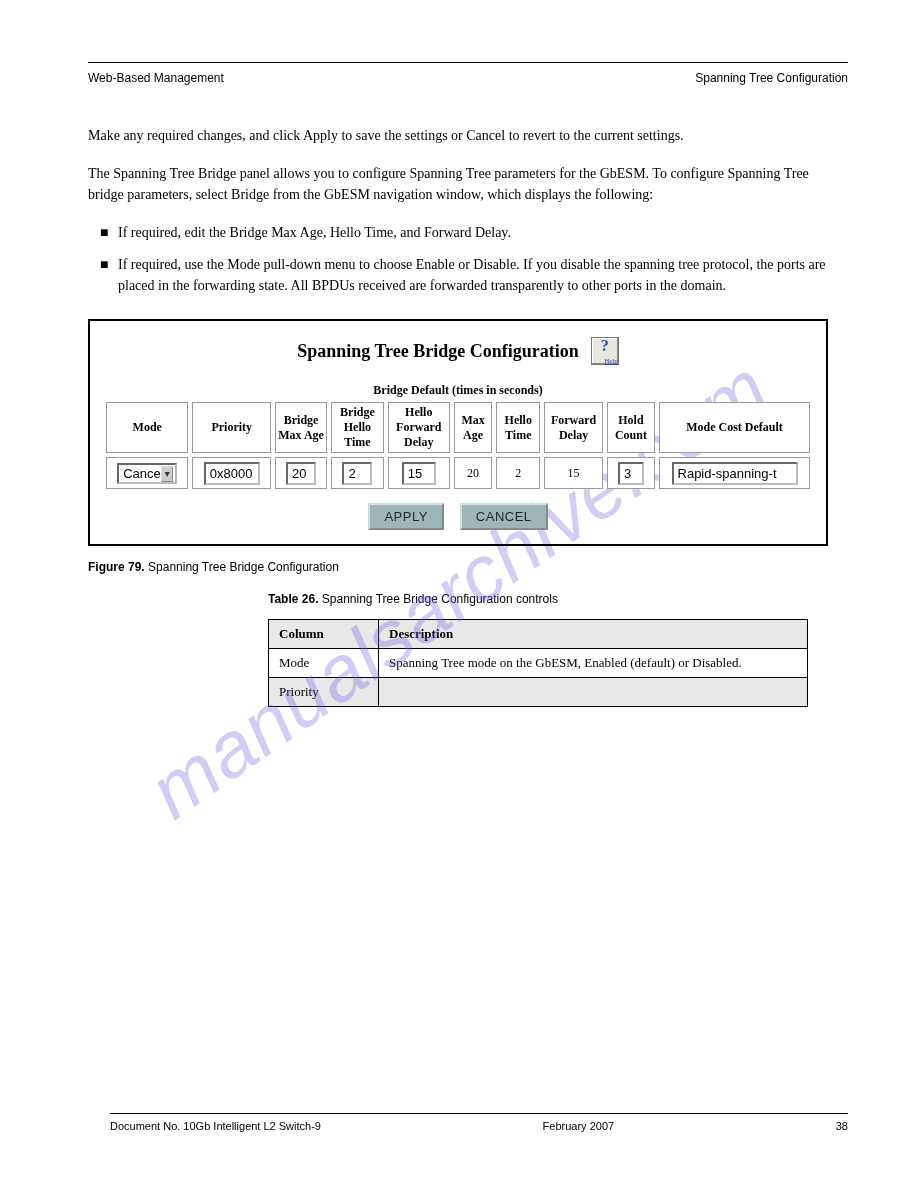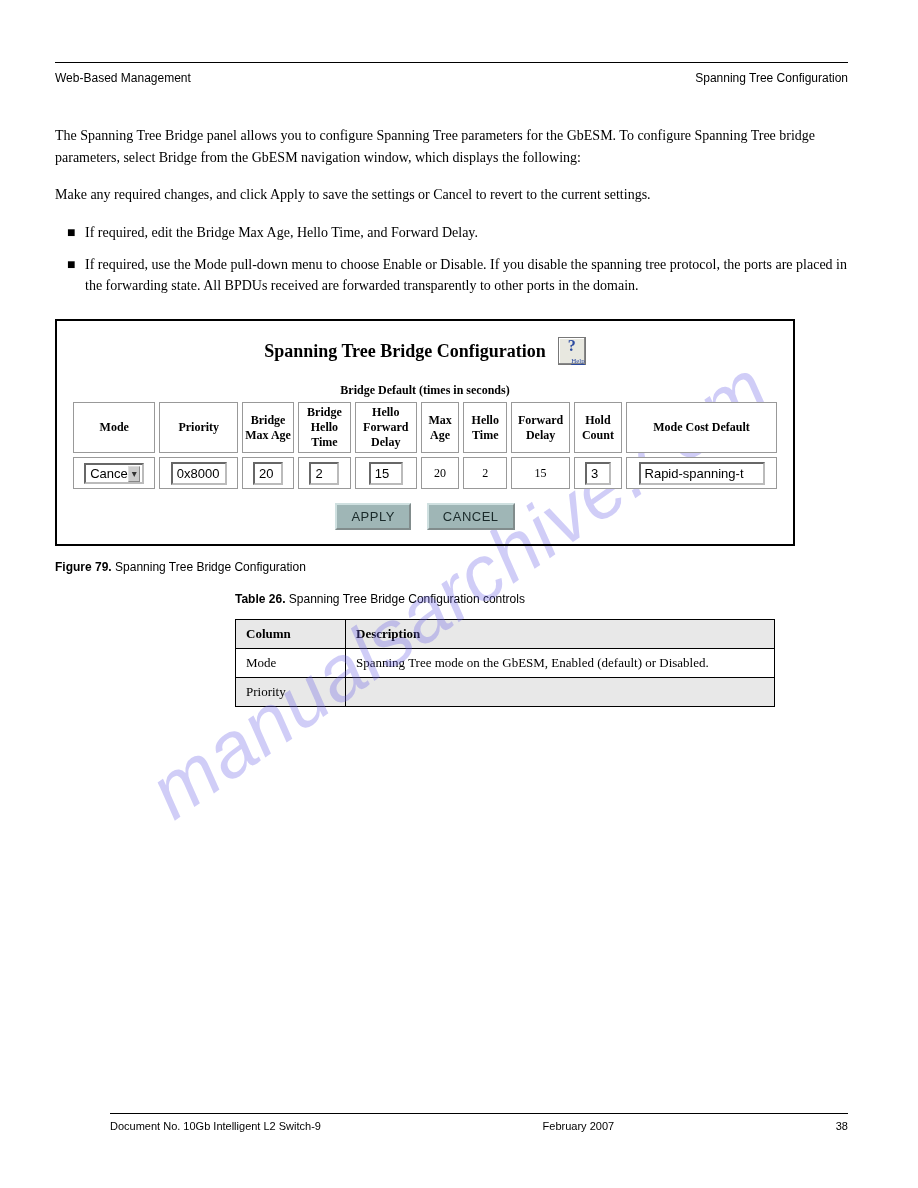--- a/index.html
+++ b/index.html
@@ -5,21 +5,21 @@
     * { box-sizing: border-box; margin: 0; padding: 0; }
     body {
       font-family: "Times New Roman", Times, serif;
       width: 918px;
       height: 1188px;
       position: relative;
       background: #fff;
       color: #000;
     }
     .page-container {
-      padding: 62px 70px 50px 55px;
+      padding: 62px 70px 50px 88px;
     }
     .top-rule {
       border-top: 1px solid #000;
       margin-bottom: 8px;
     }
     .header-line {
       display: flex;
       justify-content: space-between;
       font-size: 12px;
       font-family: Arial, sans-serif;
@@ -202,22 +202,22 @@
 <div class="watermark">manualsarchive.com</div>
 
 <div class="page-container">
 
   <div class="top-rule"></div>
   <div class="header-line">
     <span>Web-Based Management</span>
     <span>Spanning Tree Configuration</span>
   </div>
 
+  <p class="body-text">Make any required changes, and click Apply to save the settings or Cancel to revert to the current settings.</p>
   <p class="body-text">The Spanning Tree Bridge panel allows you to configure Spanning Tree parameters for the GbESM. To configure Spanning Tree bridge parameters, select Bridge from the GbESM navigation window, which displays the following:</p>
-  <p class="body-text">Make any required changes, and click Apply to save the settings or Cancel to revert to the current settings.</p>
 
   <p class="list-text"><span class="bullet">■ </span><span>If required, edit the Bridge Max Age, Hello Time, and Forward Delay.</span></p>
   <p class="list-text"><span class="bullet">■ </span><span>If required, use the Mode pull-down menu to choose Enable or Disable. If you disable the spanning tree protocol, the ports are placed in the forwarding state. All BPDUs received are forwarded transparently to other ports in the domain.</span></p>
 
   <div class="screenshot-frame">
     <div class="sc-title-row">
       <span class="sc-title">Spanning Tree Bridge Configuration</span>
       <span class="help-icon">
         <span class="qmark">?</span>
         <span class="helptxt">Help</span>

